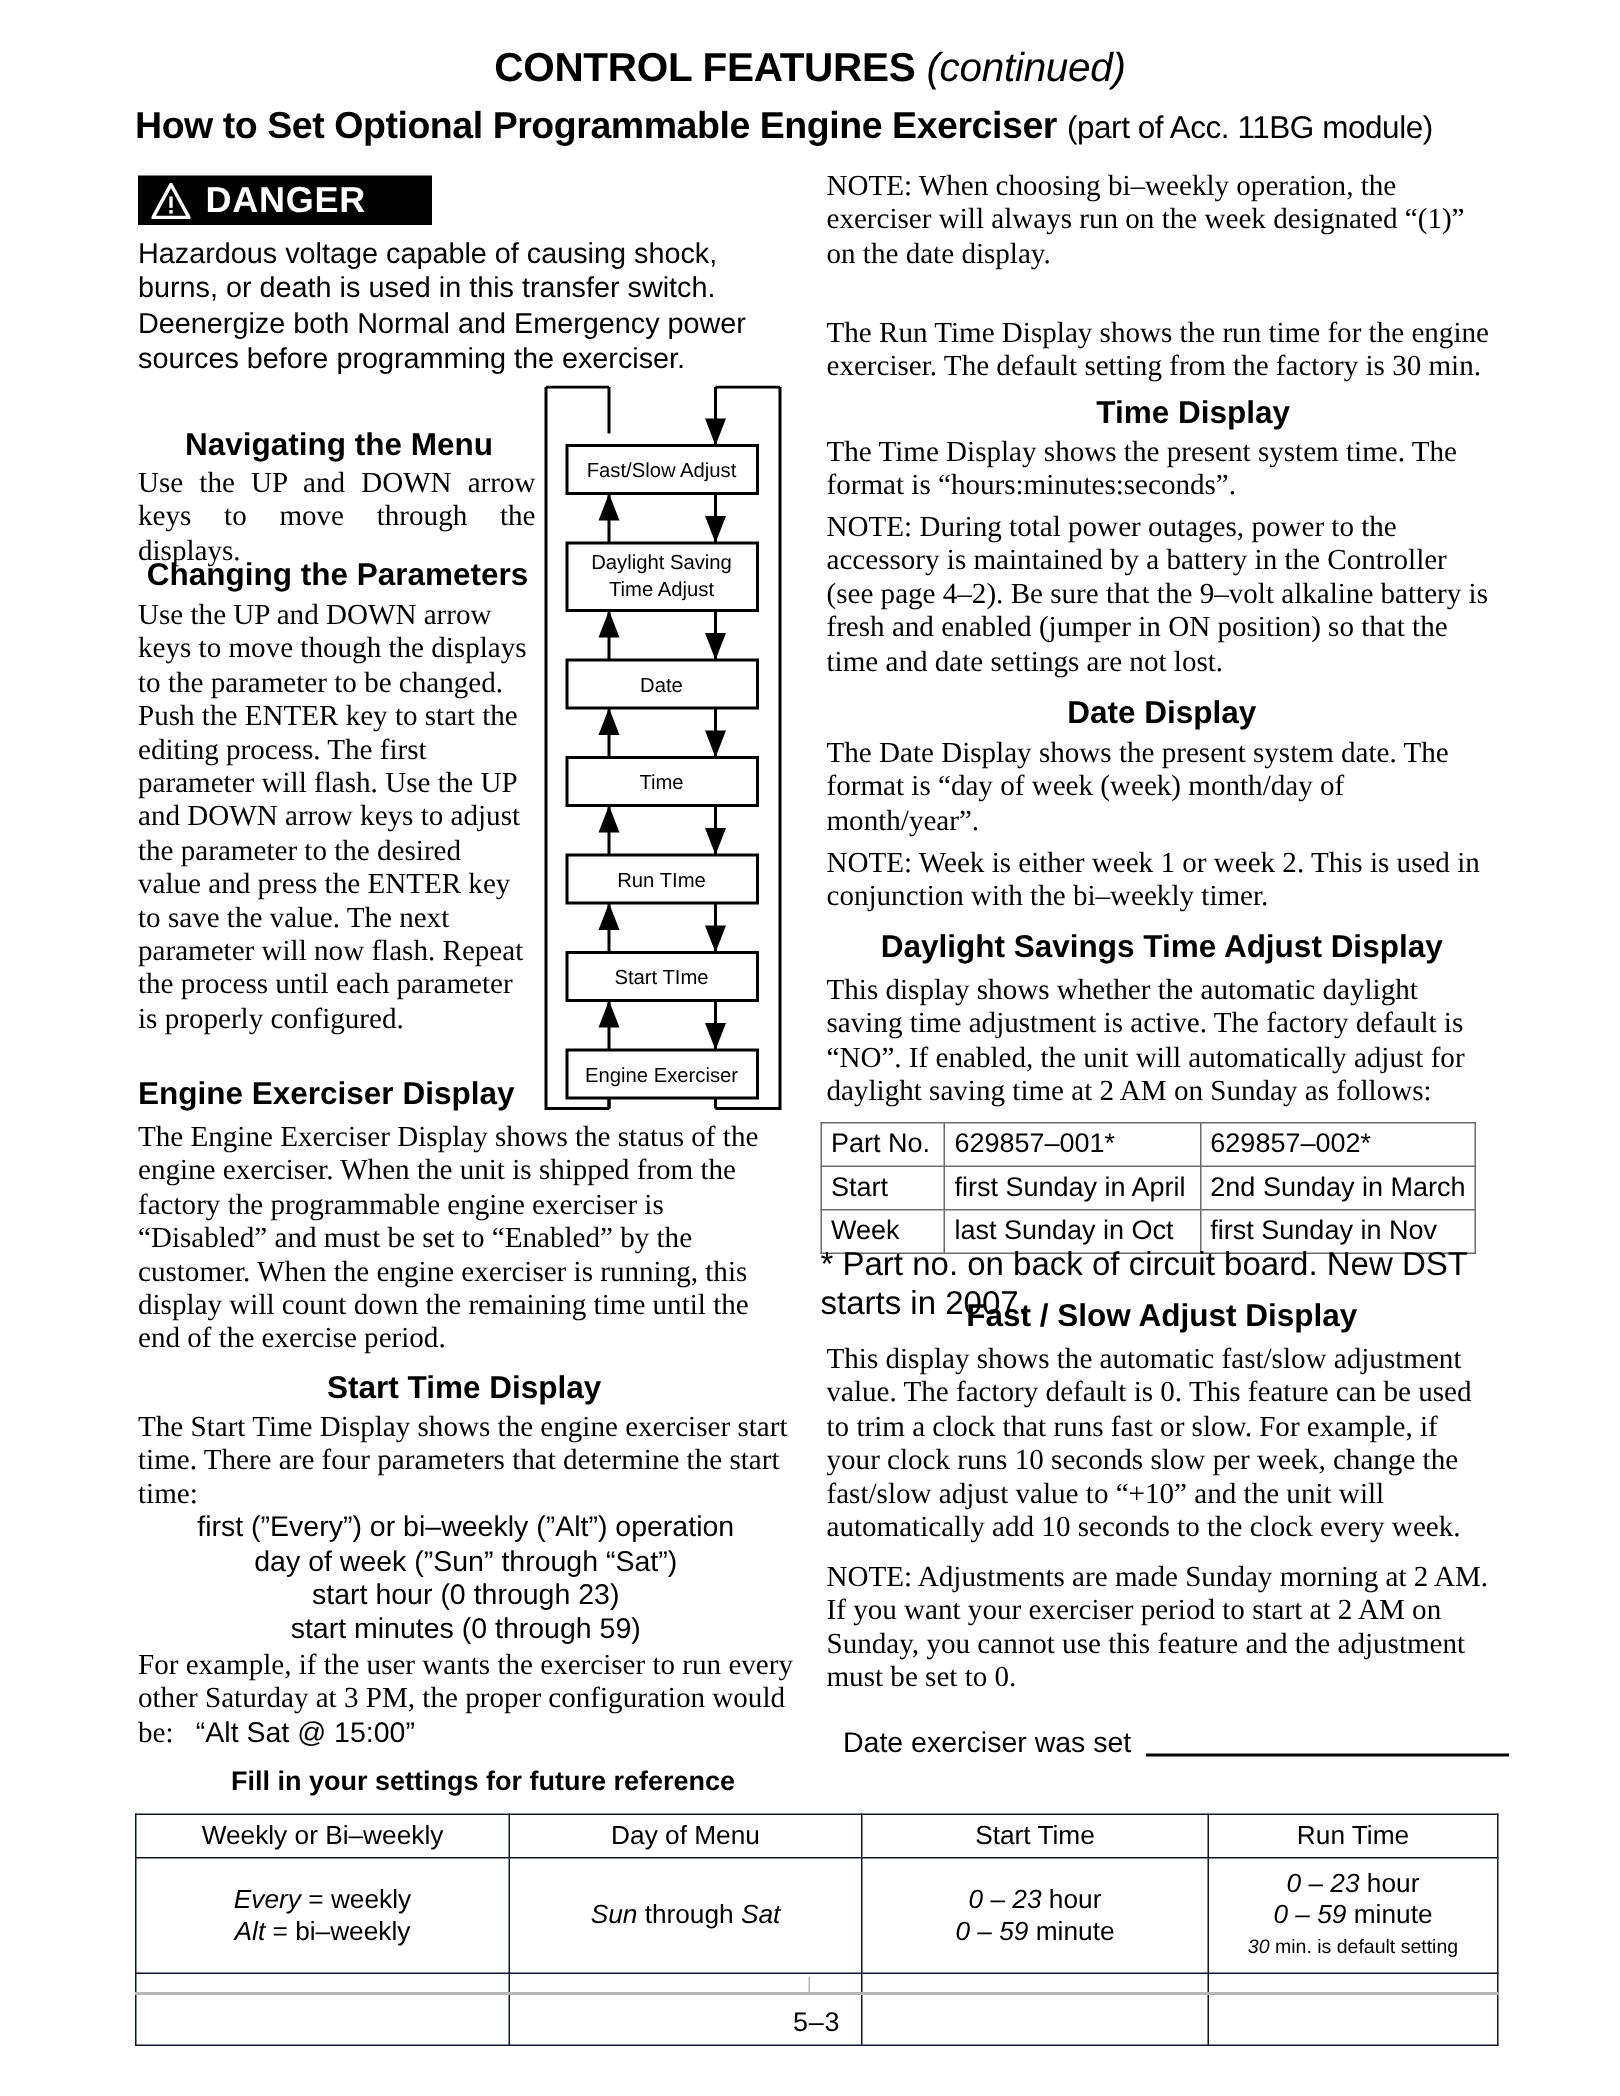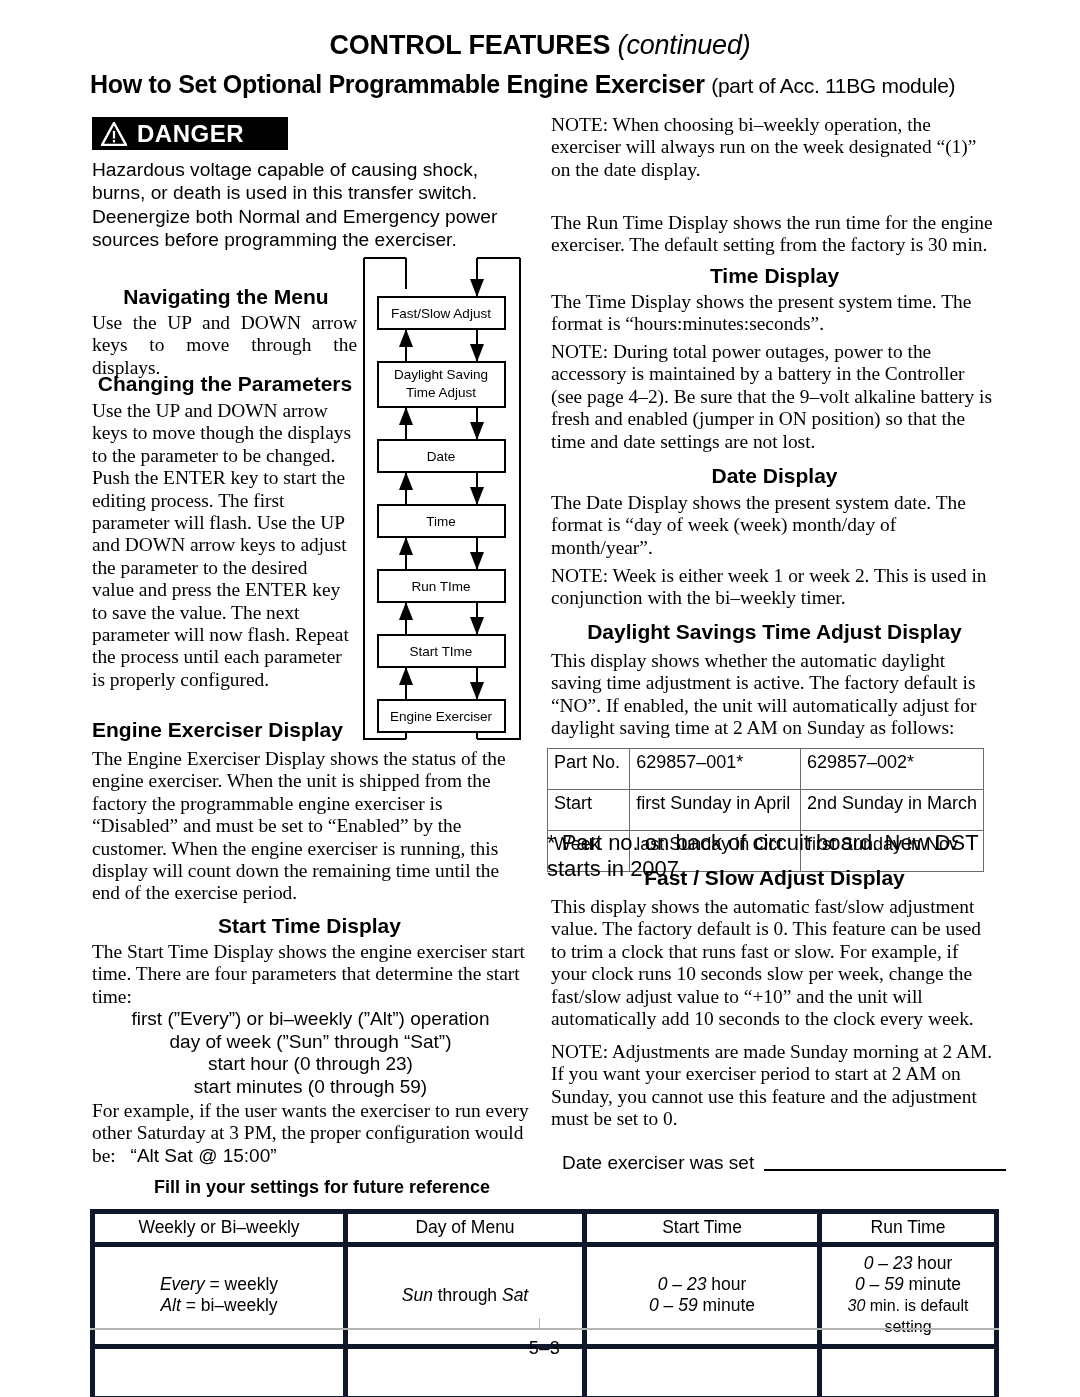--- a/index.html
+++ b/index.html
@@ -128,21 +128,21 @@
   .dst-table {
     position: absolute;
     left: 547px; top: 748px;
     width: 437px;
     border-collapse: collapse;
     font-family: "Liberation Sans", sans-serif;
     font-size: 18px;
   }
   .dst-table td {
     border: 1px solid #6b6b6b;
-    padding: 3px 6px 16px 6px;
+    padding: 3px 6px 4px 6px;
     white-space: nowrap;
   }
   .dst-note {
     position: absolute;
     left: 547px; top: 830px;
     width: 460px;
     font-family: "Liberation Sans", sans-serif;
     font-size: 22px;
   }
 
@@ -176,30 +176,30 @@
   .fill-table {
     position: absolute;
     left: 90px; top: 1209px;
     width: 909px;
     border-collapse: collapse;
     font-family: "Liberation Sans", sans-serif;
     font-size: 17.5px;
     text-align: center;
   }
   .fill-table td {
-    border: 5px solid #0f172a;
+    border: 1px solid #0f172a;
     padding: 3px 4px;
     vertical-align: middle;
     line-height: 21px;
   }
   .fill-table tr.hdr td { padding: 3px 4px 4px; }
   .fill-table tr.vals td { padding: 6px 4px 7px; }
   .fill-table tr.blank td { height: 41px; }
   .fill-table i { font-style: italic; }
-  .fill-table .small { font-size: 16px; }
+  .fill-table .small { font-size: 13px; }
 
   
   .footer-rule {
     position: absolute;
     left: 90px; top: 1328px;
     width: 909px;
     border-top: 2px solid #b5b5b5;
   }
   .footer-tick {
     position: absolute;
@@ -346,21 +346,21 @@
       <text class="lbl" x="82" y="334">Run TIme</text>
       <text class="lbl" x="82" y="399">Start TIme</text>
       <text class="lbl" x="82" y="464">Engine Exerciser</text>
     </svg>
   </div>
 
   <div class="body" style="left:551px; top:114px; width:447px;">NOTE:  When choosing bi–weekly operation, the exerciser will always run on the week designated “(1)” on the date display.</div>
 
   <div class="body" style="left:551px; top:212px; width:447px;">The Run Time Display shows the run time for the engine exerciser.  The default setting from the factory is 30 min.</div>
 
-  <div class="h2" style="left:551px; top:264px; width:447px;">Time Display</div>
+  <div class="h2" style="left:572px; top:264px; width:447px;">Time Display</div>
   <div class="body" style="left:551px; top:291px; width:447px;">The Time Display shows the present system time. The format is “hours:minutes:seconds”.</div>
   <div class="body" style="left:551px; top:341px; width:447px;">NOTE:  During total power outages, power to the accessory is maintained by a battery in the Controller (see page 4–2).  Be sure that the 9–volt alkaline battery is fresh and enabled (jumper in ON position) so that the time and date settings are not lost.</div>
 
   <div class="h2" style="left:551px; top:464px; width:447px;">Date Display</div>
   <div class="body" style="left:551px; top:492px; width:447px;">The Date Display shows the present system date.  The format is “day of week (week) month/day of month/year”.</div>
   <div class="body" style="left:551px; top:565px; width:447px;">NOTE: Week is either week 1 or week 2.  This is used in conjunction with the bi–weekly timer.</div>
 
   <div class="h2" style="left:551px; top:620px; width:447px;">Daylight Savings Time Adjust Display</div>
   <div class="body" style="left:551px; top:650px; width:447px;">This display shows whether the automatic daylight saving time adjustment is active.  The factory default is “NO”.  If enabled, the unit will automatically adjust for daylight saving time at 2 AM on Sunday as follows:</div>
 

